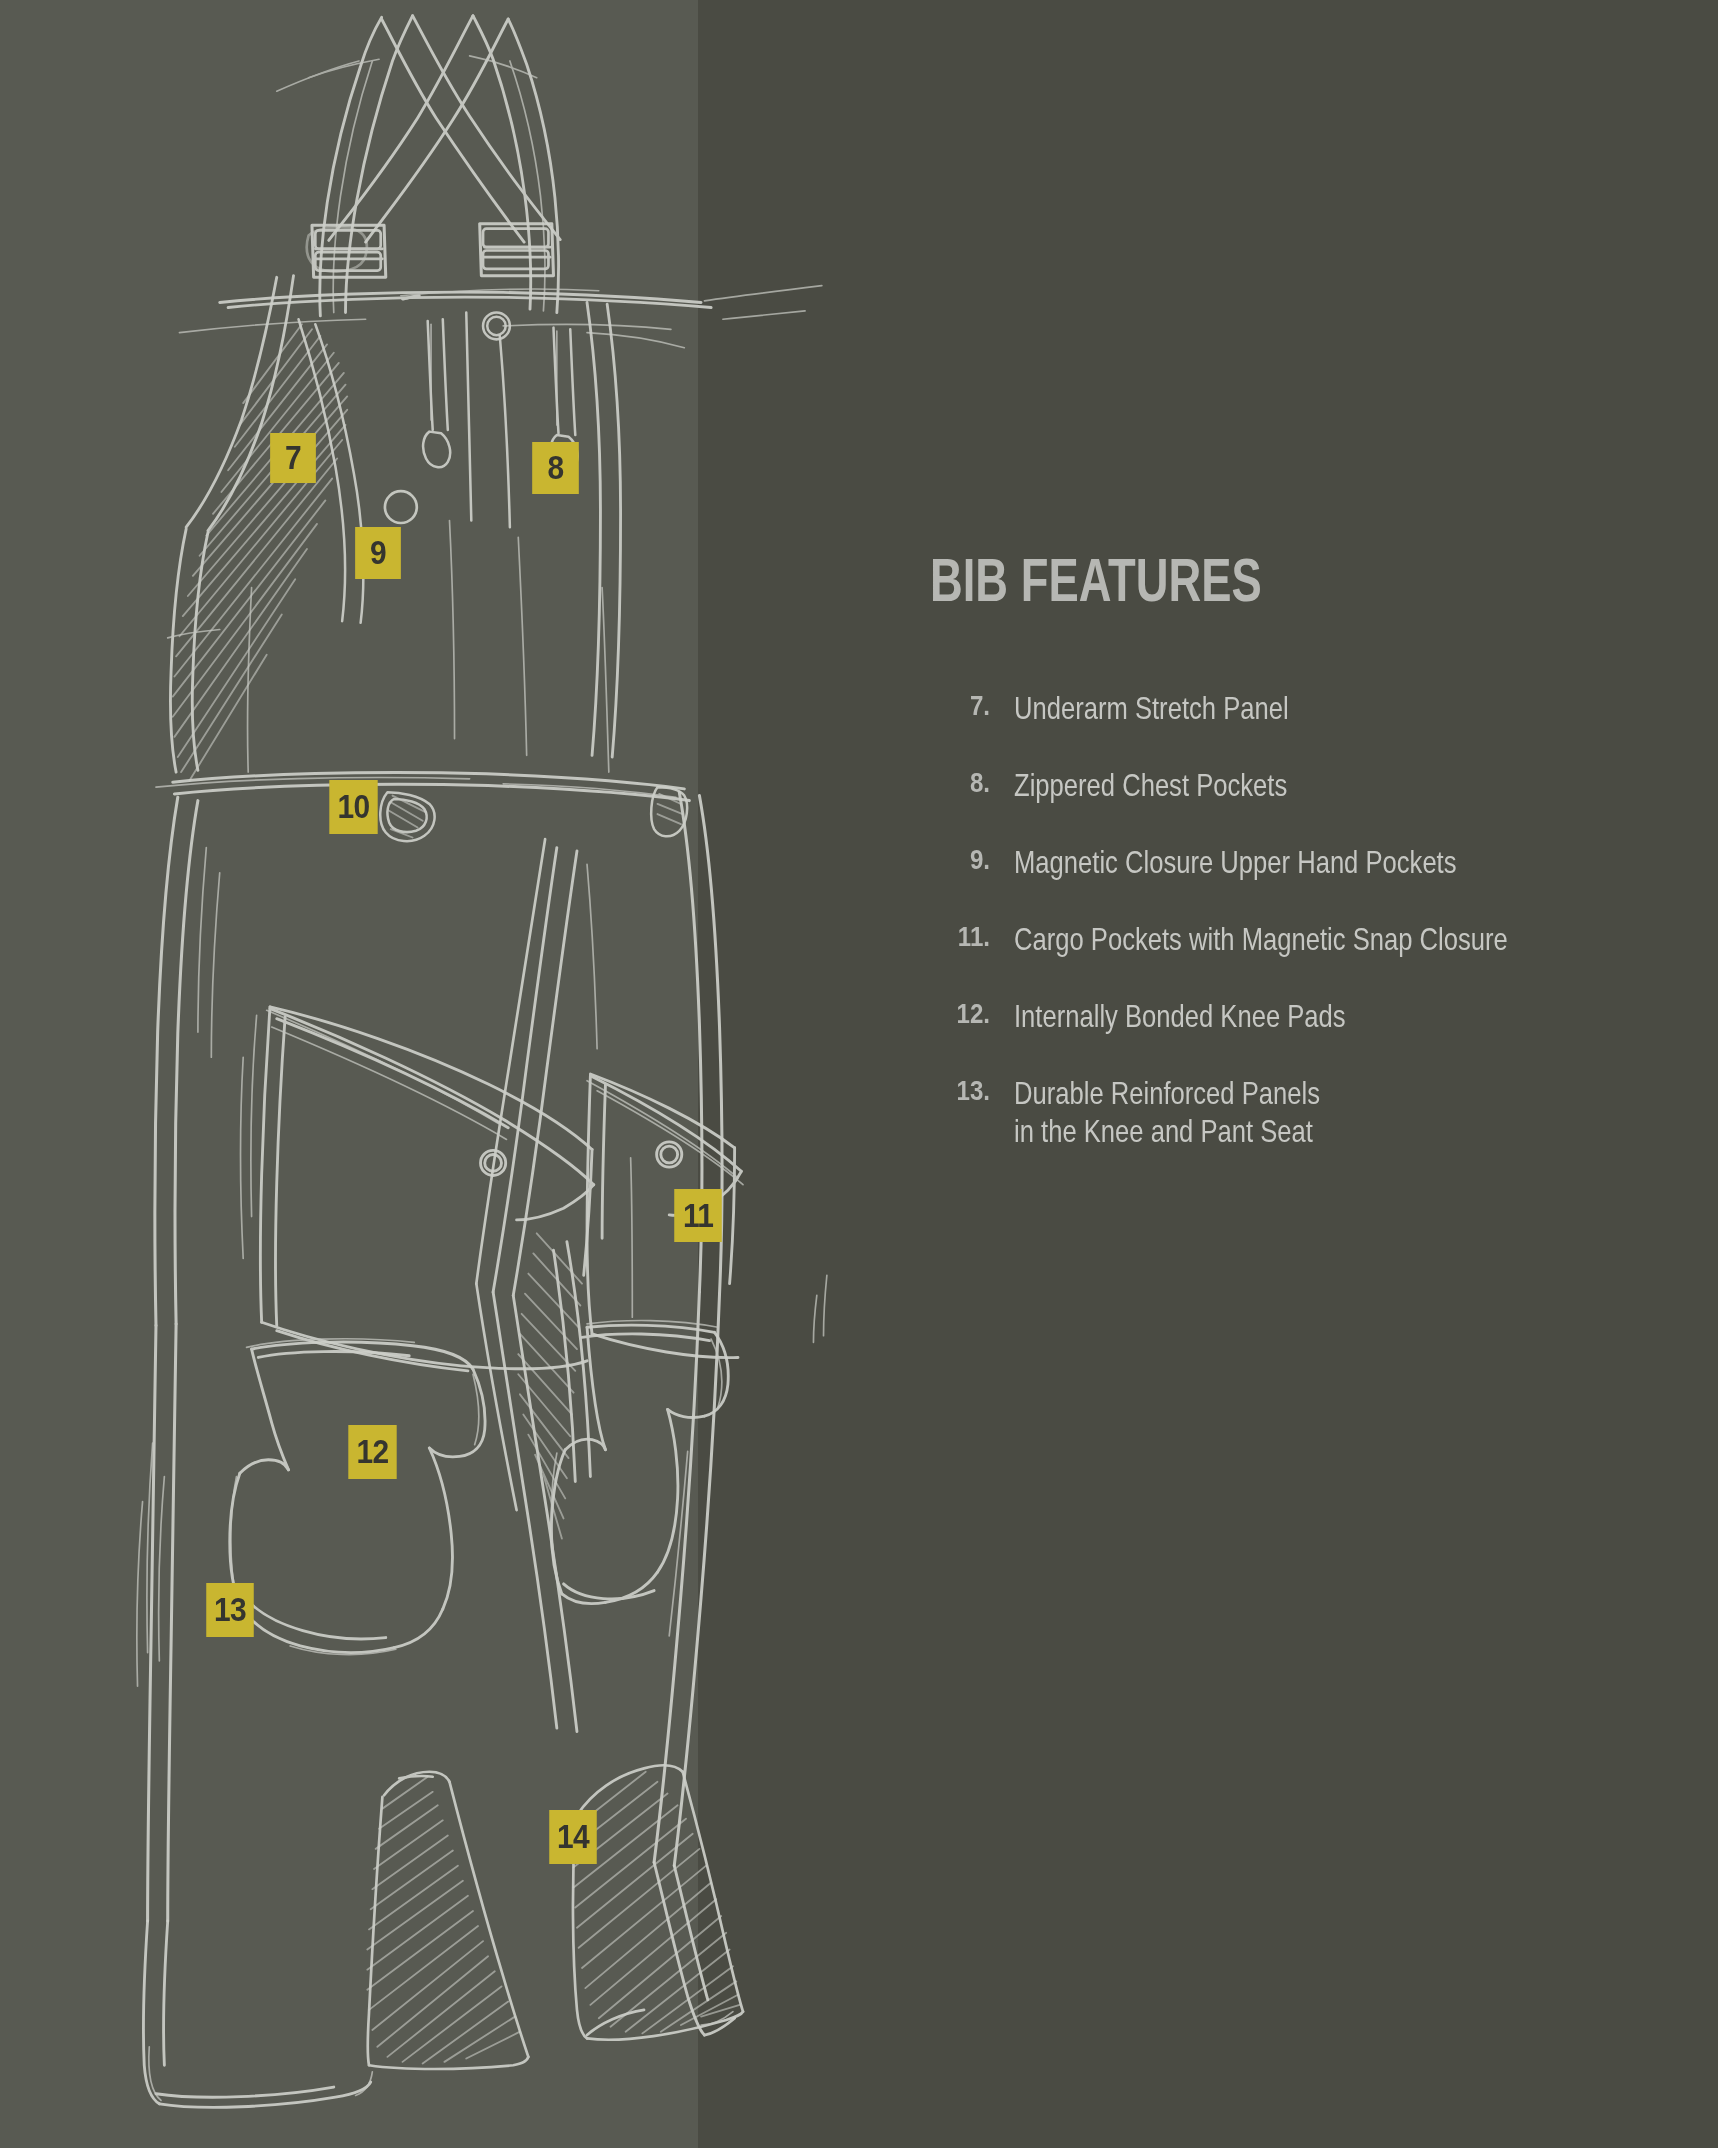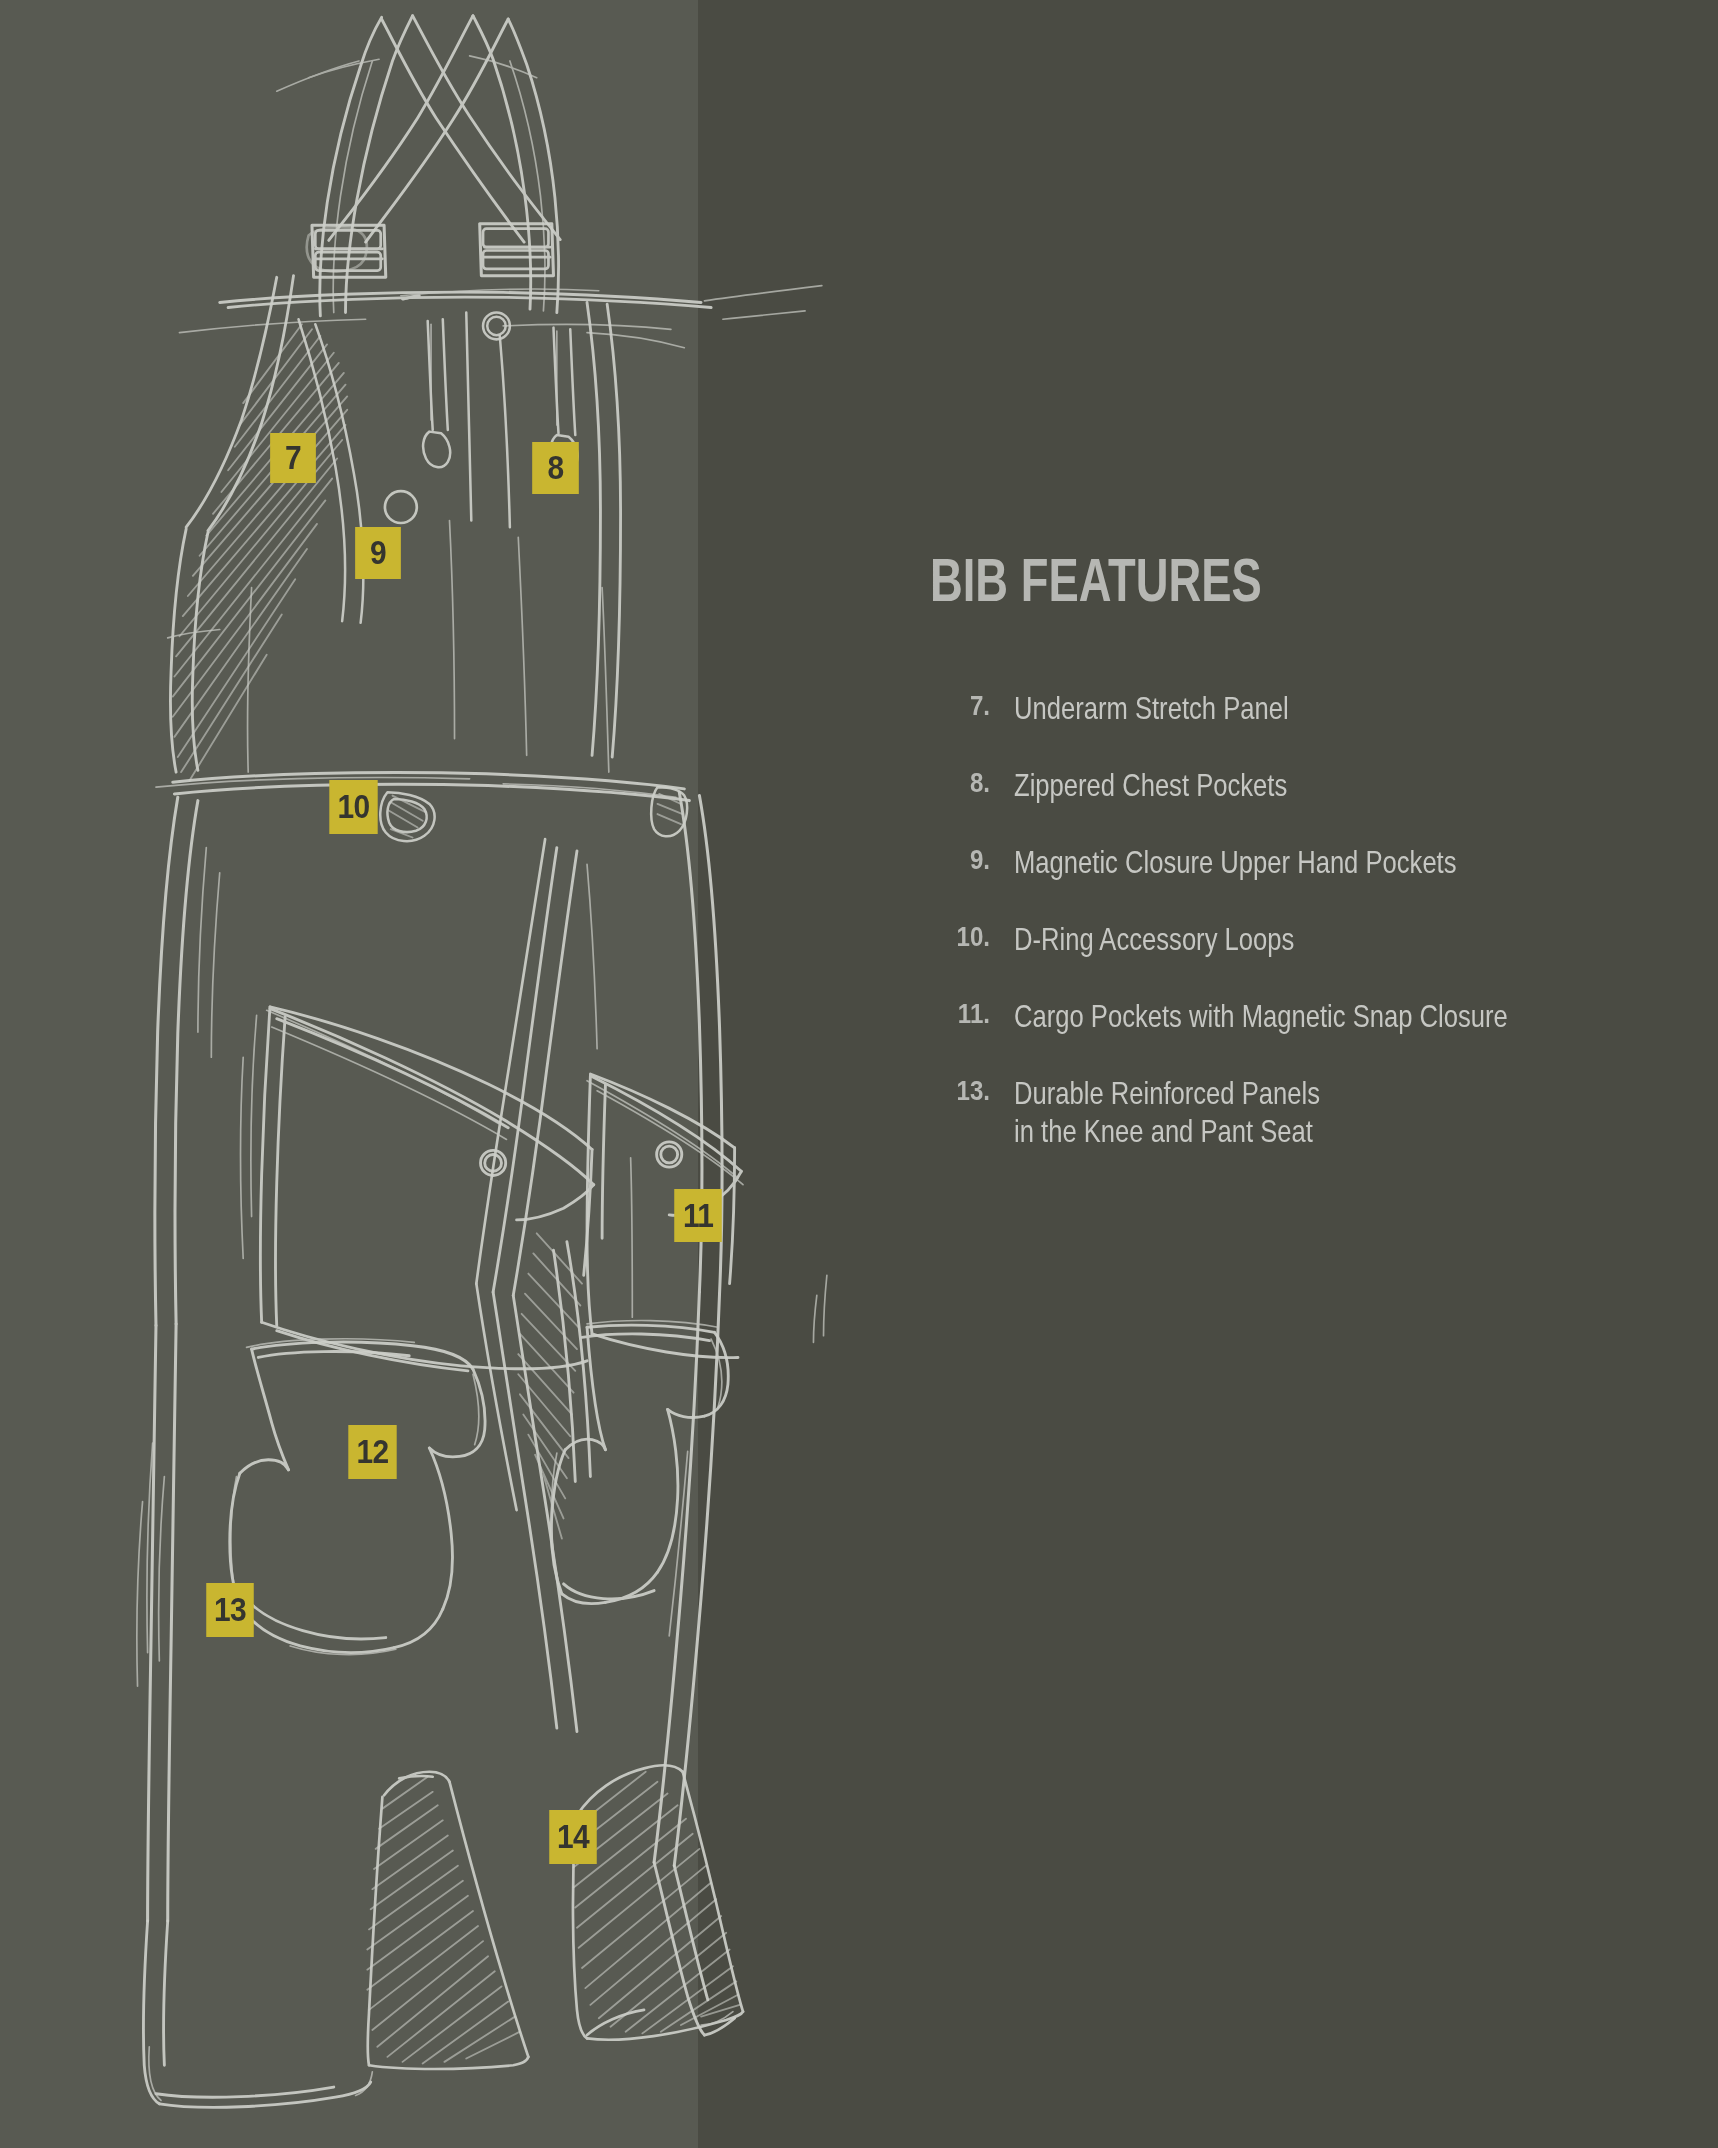--- a/index.html
+++ b/index.html
@@ -539,26 +539,26 @@
       </li>
       <li>
         <span class="f-num">8.</span>
         <span class="f-text">Zippered Chest Pockets</span>
       </li>
       <li>
         <span class="f-num">9.</span>
         <span class="f-text">Magnetic Closure Upper Hand Pockets</span>
       </li>
       <li>
-        <span class="f-num">10.</span>
-        <span class="f-text">D-Ring Accessory Loops</span>
+        <span class="f-num">11.</span>
+        <span class="f-text">Cargo Pockets with Magnetic Snap Closure</span>
       </li>
       <li>
-        <span class="f-num">11.</span>
-        <span class="f-text">Cargo Pockets with Magnetic Snap Closure</span>
+        <span class="f-num">12.</span>
+        <span class="f-text">Internally Bonded Knee Pads</span>
       </li>
       <li>
         <span class="f-num">13.</span>
         <span class="f-text">Durable Reinforced Panels
 in the Knee and Pant Seat</span>
       </li>
     </ul>
 
   </div>
 

